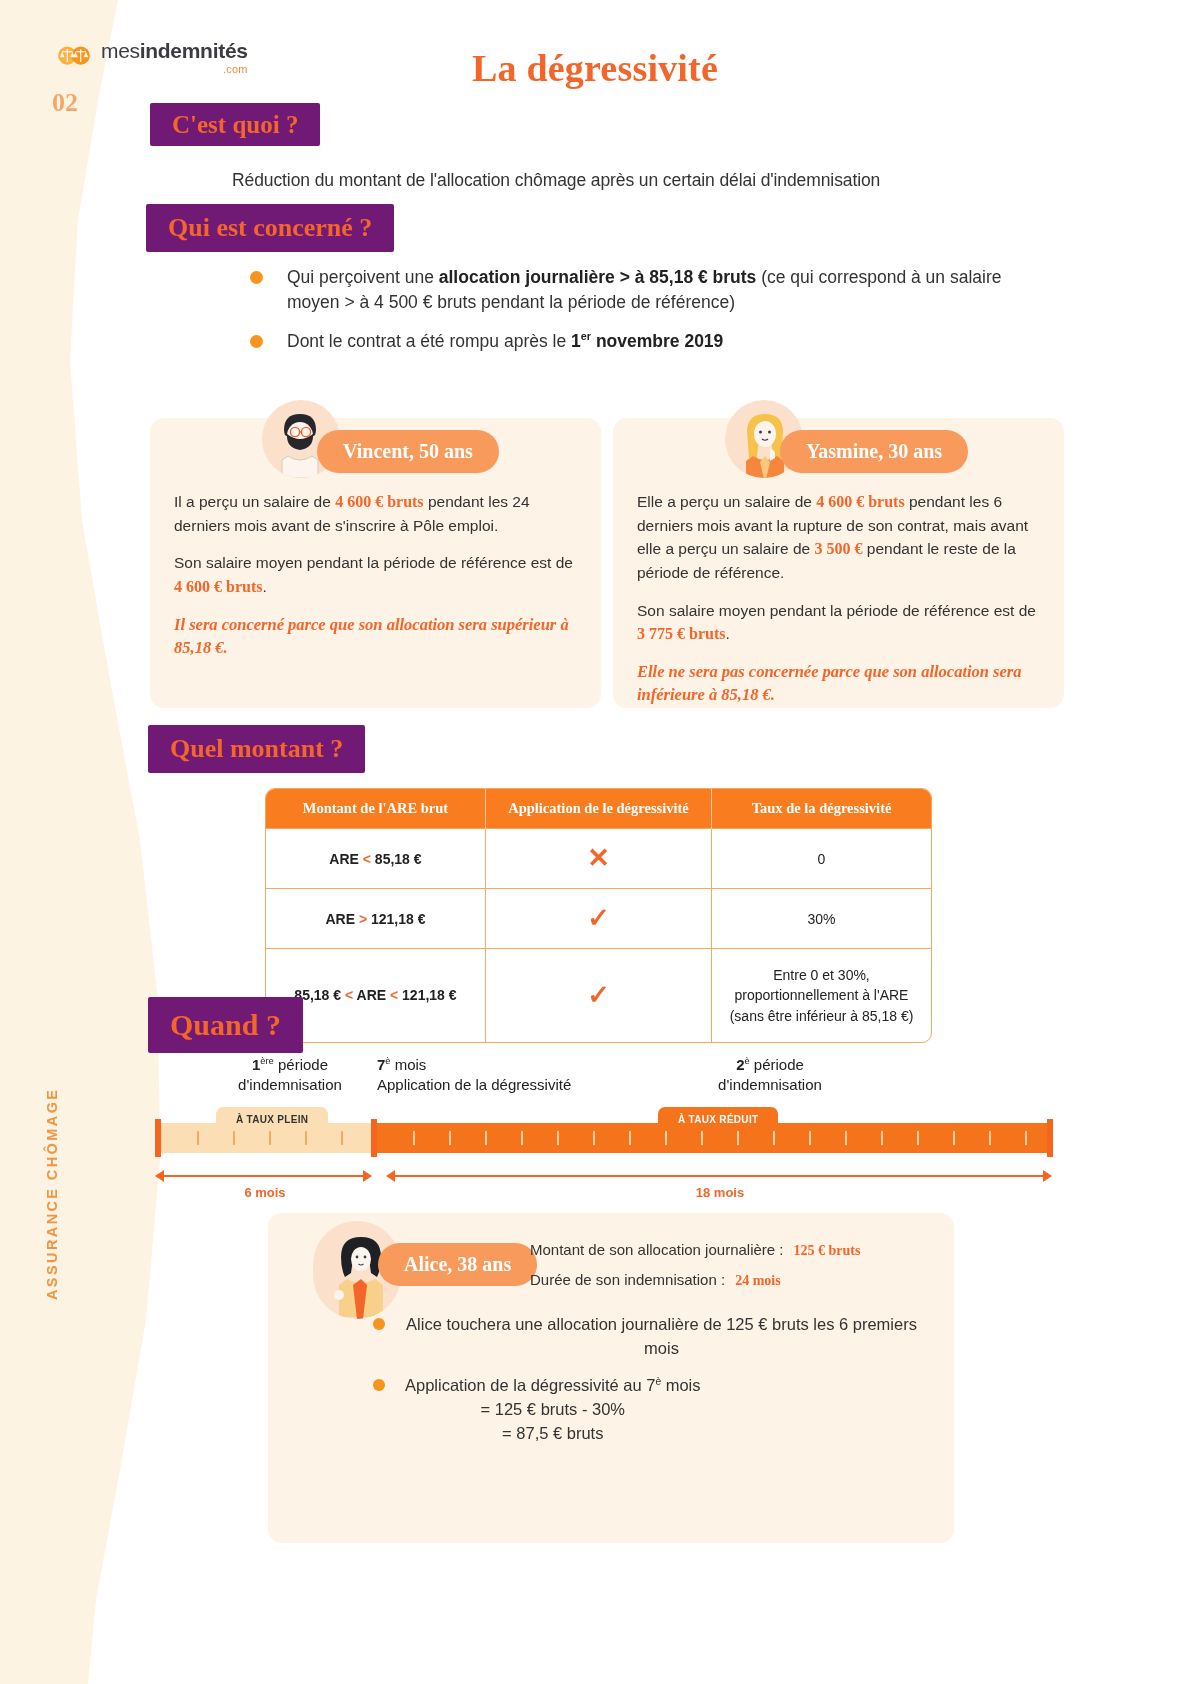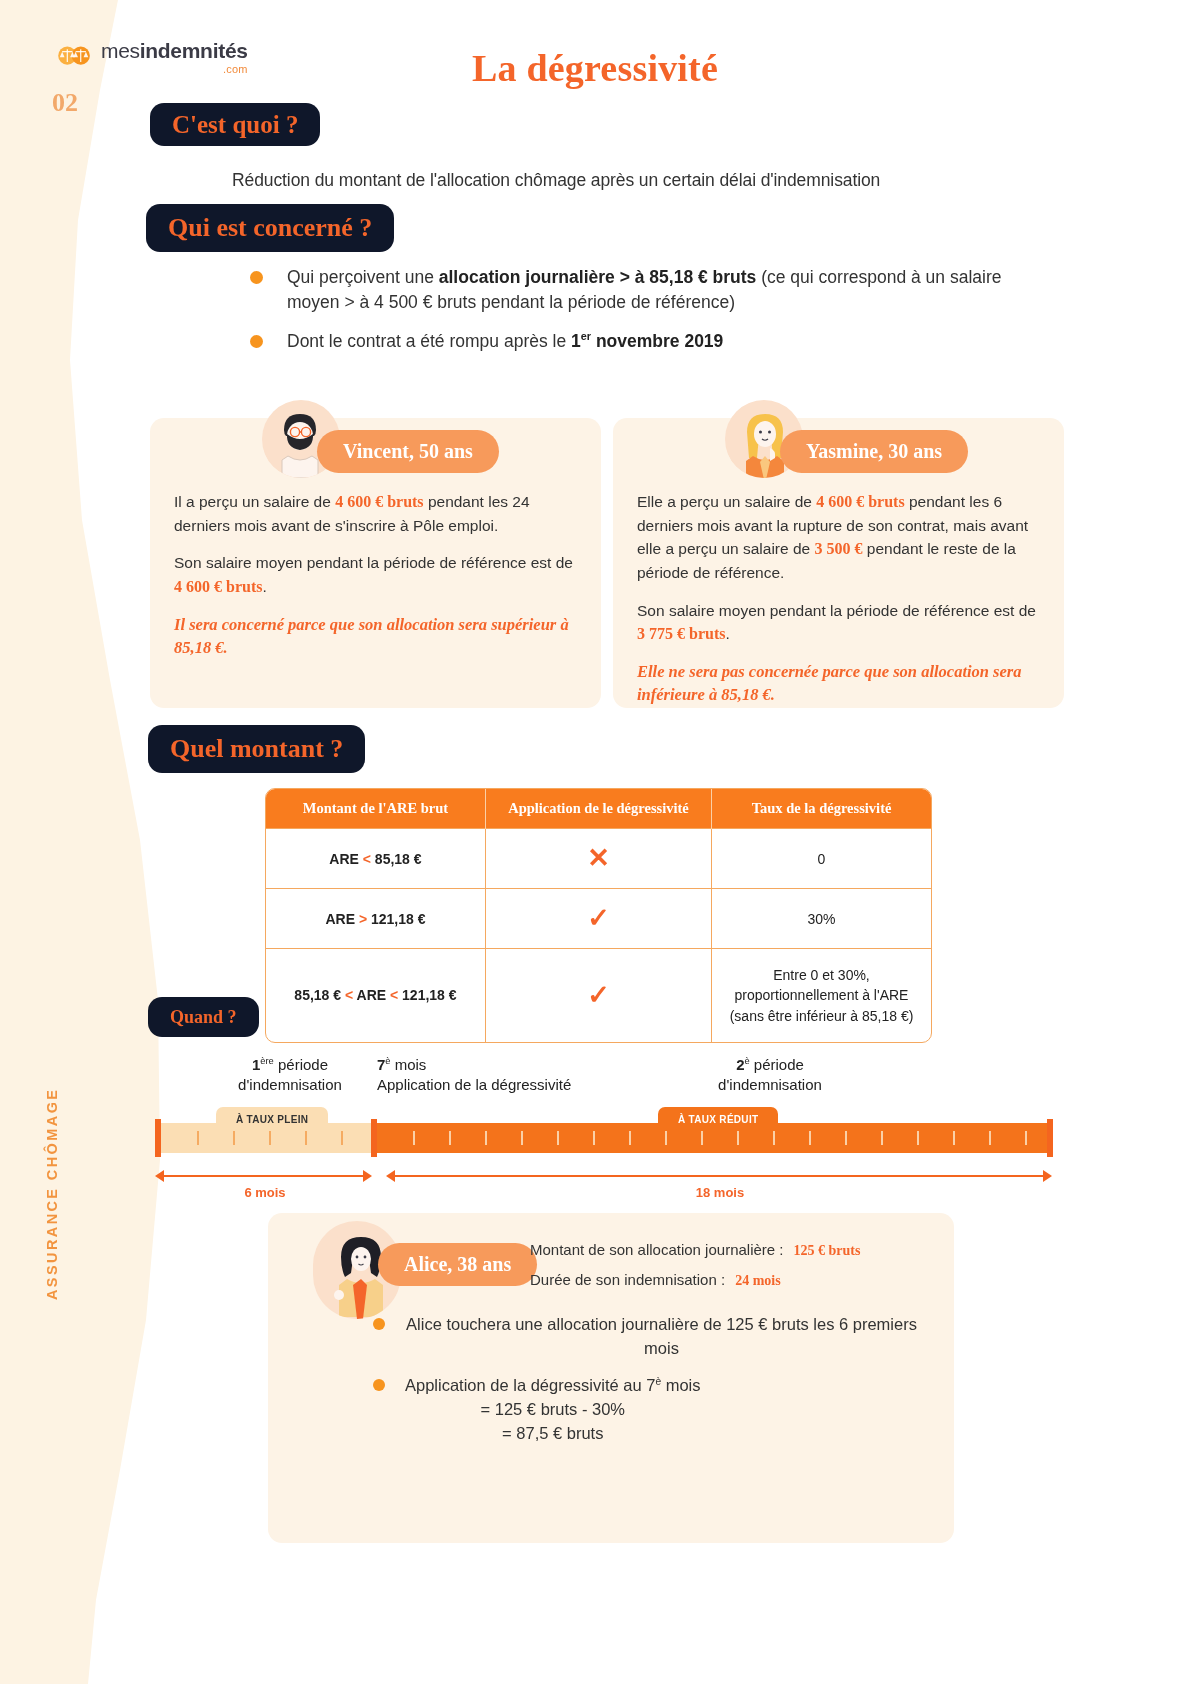--- a/index.html
+++ b/index.html
@@ -33,29 +33,29 @@
     font-size:26px;color:#f2a86a;font-weight:bold;
   }
   .maintitle{
     position:absolute;left:0;right:0;top:46px;text-align:center;
     font-family:"Liberation Serif",serif;font-weight:bold;font-size:38px;
     color:#f4652a;letter-spacing:.2px;
   }
 
   
   .pill{
-    position:absolute;background:#0f172a;border-radius:14px;
+    position:absolute;background:#701a75;border-radius:2px;
     font-family:"Liberation Serif",serif;font-weight:bold;color:#f4652a;
     display:flex;align-items:center;justify-content:center;
     padding:0 22px;box-sizing:border-box;
   }
   #pill-quoi{left:150px;top:103px;height:43px;font-size:25px;}
   #pill-qui{left:146px;top:204px;height:48px;font-size:26px;}
   #pill-montant{left:148px;top:725px;height:48px;font-size:26px;}
-  #pill-quand{left:148px;top:997px;height:40px;font-size:18px;}
+  #pill-quand{left:148px;top:997px;height:56px;font-size:30px;}
 
   .intro-text{
     position:absolute;left:232px;top:170px;font-size:17.5px;color:#333;
     letter-spacing:-.1px;
   }
 
   
   .bullets{position:absolute;left:250px;top:265px;width:760px;}
   .bullet{display:flex;margin-bottom:14px;}
   .dot{

